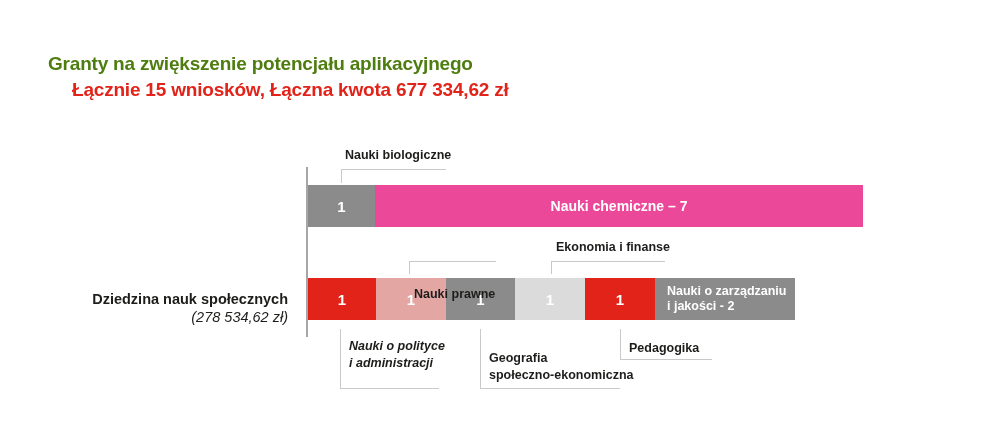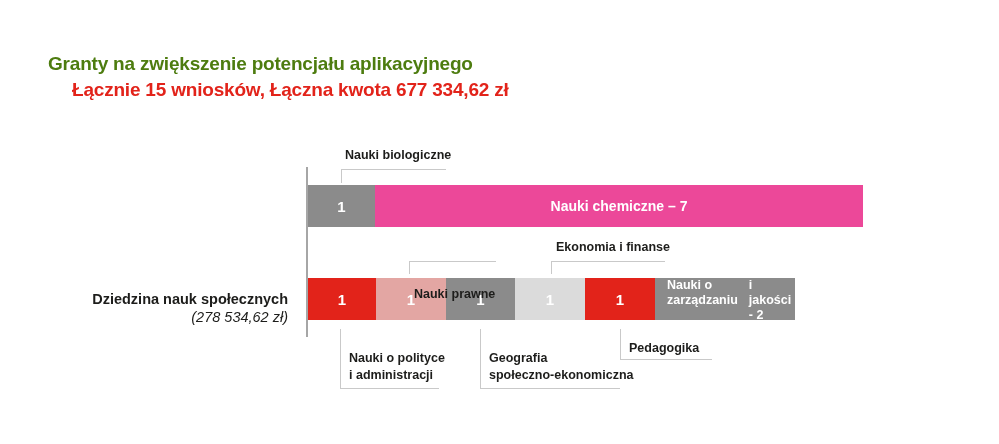--- a/index.html
+++ b/index.html
@@ -10,21 +10,21 @@
   .subtitle{position:absolute;left:48px;top:79px;font-size:19px;font-weight:700;color:#e2231a;letter-spacing:-0.2px;white-space:nowrap;margin-left:24px;}
 
   .axis-line{position:absolute;left:306px;top:167px;width:2px;height:170px;background:#a6a6a6;}
 
   .row-label{position:absolute;right:711px;text-align:right;font-size:14.5px;line-height:18px;font-weight:700;color:#1d1d1b;white-space:nowrap;}
   .row-label .amount{font-weight:400;font-style:italic;}
 
   .bar{position:absolute;left:308px;height:42px;display:flex;}
   .seg{height:100%;display:flex;align-items:center;justify-content:center;color:#ffffff;font-weight:700;font-size:15px;box-sizing:border-box;}
   .seg.big-label{font-size:14px;}
-  .seg.two-line{flex-direction:row;align-items:flex-start;justify-content:center;padding-left:12px;font-size:12.5px;line-height:15px;text-align:left;}
+  .seg.two-line{flex-direction:column;align-items:flex-start;justify-content:center;padding-left:12px;font-size:12.5px;line-height:15px;text-align:left;}
 
   .cl{position:absolute;background:#c9c9c9;}
   .cl.h{height:1px;}
   .cl.v{width:1px;}
 
   .callout-label{position:absolute;font-size:12.5px;font-weight:700;color:#1d1d1b;line-height:17px;white-space:nowrap;}
 </style>
 </head>
 <body>
 
@@ -79,21 +79,21 @@
   <div class="callout-label" style="left:414px;top:239px;margin-top:47px;">Nauki prawne</div>
   <div class="cl h" style="left:409px;top:261px;width:87px;"></div>
   <div class="cl v" style="left:409px;top:261px;height:13px;"></div>
 
   <div class="callout-label" style="left:556px;top:239px;">Ekonomia i finanse</div>
   <div class="cl h" style="left:551px;top:261px;width:114px;"></div>
   <div class="cl v" style="left:551px;top:261px;height:13px;"></div>
 
   <div class="cl v" style="left:340px;top:329px;height:59px;"></div>
   <div class="cl h" style="left:340px;top:388px;width:99px;"></div>
-  <div class="callout-label" style="left:349px;top:350px;">
+  <div class="callout-label" style="left:349px;top:338px;font-style:italic;">
     <div>Nauki o polityce</div>
     <div>i administracji</div>
   </div>
 
   <div class="cl v" style="left:480px;top:329px;height:59px;"></div>
   <div class="cl h" style="left:480px;top:388px;width:140px;"></div>
   <div class="callout-label" style="left:489px;top:350px;">
     <div>Geografia</div>
     <div>społeczno-ekonomiczna</div>
   </div>

